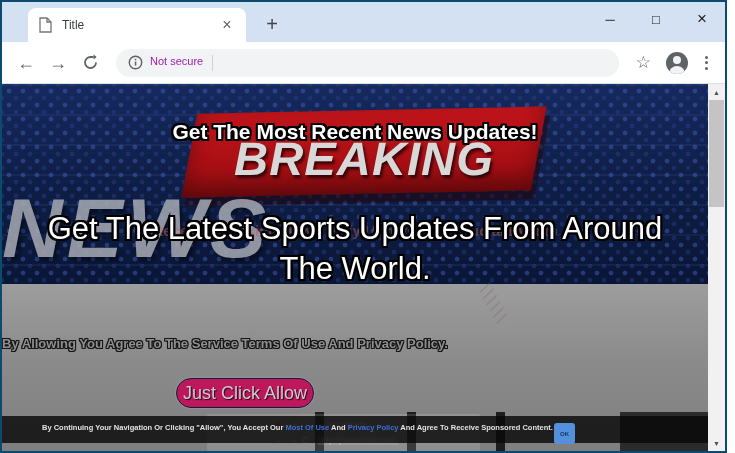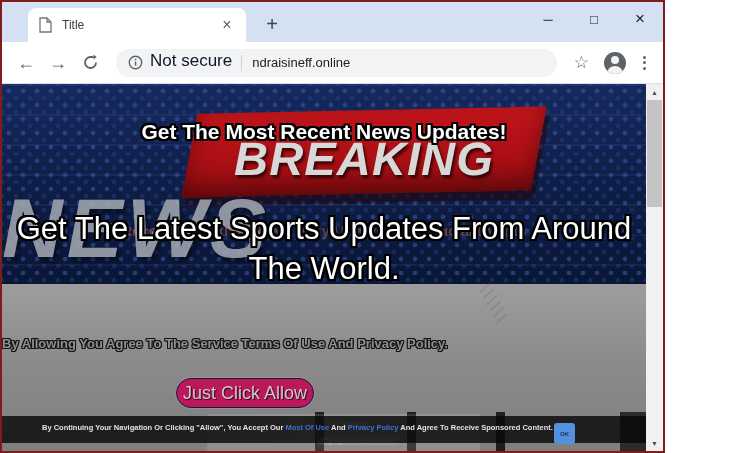--- a/index.html
+++ b/index.html
@@ -1,18 +1,18 @@
 <!DOCTYPE html>
 <html><head>
 <meta charset="utf-8">
 <style>
   * { box-sizing: border-box; margin: 0; padding: 0; font-family: "Liberation Sans", sans-serif; }
   html, body { width: 735px; height: 453px; overflow: hidden; background: #fff; }
 
-  .window { width: 665px; height: 453px; border: 2px solid #7f1d1d; background: #d3e1f3; position: relative; }
+  .window { width: 727px; height: 453px; border: 2px solid #0c4a6e; background: #d3e1f3; position: relative; }
 
   
   .tabstrip { height: 40px; background: #d3e1f3; position: relative; display: flex; align-items: flex-end; }
   .tab { width: 218px; height: 34px; background: #ffffff; border-radius: 8px 8px 0 0; margin-left: 26px;
          display: flex; align-items: center; padding: 0 10px; }
   .tab-favicon { width: 14px; height: 16px; flex: 0 0 auto; }
   .tab-title { font-size: 12px; color: #3c4043; margin-left: 10px; flex: 1; white-space: nowrap; overflow: hidden; }
   .tab-close { font-size: 16px; color: #5f6368; width: 18px; text-align: center; line-height: 18px; cursor: default; }
   .newtab-btn { font-size: 20px; color: #444; margin-left: 16px; margin-bottom: 8px; width: 20px; text-align: center; line-height: 20px; }
   .win-controls { position: absolute; top: 2px; right: 0; display: flex; height: 30px; }
@@ -22,21 +22,21 @@
   .win-btn.close { font-size: 17px; }
 
   
   .toolbar { height: 42px; background: #ffffff; display: flex; align-items: center; padding: 0 8px;
              border-bottom: 1px solid #dde1e6; }
   .nav-icon { width: 26px; text-align: center; font-size: 18px; color: #5f6368; margin: 0 3px; line-height: 26px; }
   .refresh-icon { width: 26px; height: 26px; display: flex; align-items: center; justify-content: center; margin: 0 3px; }
   .omnibox { flex: 1; height: 28px; background: #f1f3f4; border-radius: 14px; display: flex; align-items: center;
              margin: 0 10px; padding: 0 12px; }
   .info-icon { width: 15px; height: 15px; flex: 0 0 auto; }
-  .security-label { font-size: 17px; color: #0f172a; margin: 0 9px 4px 7px; white-space: nowrap; }
+  .security-label { font-size: 11px; color: #a21caf; margin: 0 9px 4px 7px; white-space: nowrap; }
   .omni-divider { width: 1px; height: 16px; background: #cfd3d8; }
   .omni-url { font-size: 13px; color: #202124; margin-left: 10px; white-space: nowrap; }
   .star-icon { font-size: 17px; color: #5f6368; margin: 0 7px; }
   .avatar { width: 22px; height: 22px; border-radius: 50%; background: #5f6368; margin: 0 8px; position: relative; overflow: hidden; }
   .avatar-head { position: absolute; left: 7px; top: 4px; width: 8px; height: 8px; border-radius: 50%; background: #f1f3f4; }
   .avatar-body { position: absolute; left: 3px; top: 14px; width: 16px; height: 10px; border-radius: 8px 8px 0 0; background: #f1f3f4; }
   .menu-dots { display: flex; flex-direction: column; gap: 2.5px; margin: 0 9px; align-items: center; }
   .menu-dots .dot { width: 3px; height: 3px; border-radius: 50%; background: #5f6368; }
 
   
@@ -164,21 +164,20 @@
     <div class="omnibox">
       <span class="info-icon">
         <svg width="15" height="15" viewBox="0 0 15 15">
             <circle cx="7.5" cy="7.5" r="6.2" fill="none" stroke="#5f6368" stroke-width="1.4"></circle>
             <rect x="6.8" y="6.6" width="1.5" height="4" fill="#5f6368"></rect>
             <rect x="6.8" y="3.8" width="1.5" height="1.5" fill="#5f6368"></rect>
           </svg>
       </span>
       <span class="security-label">Not secure</span>
       <span class="omni-divider"></span>
-      <span class="omni-url">ndraisineff.online</span>
     </div>
     <span class="star-icon">☆</span>
     <span class="avatar">
       <span class="avatar-head"></span>
       <span class="avatar-body"></span>
     </span>
     <span class="menu-dots">
       <span class="dot"></span>
         <span class="dot"></span>
         <span class="dot"></span>

